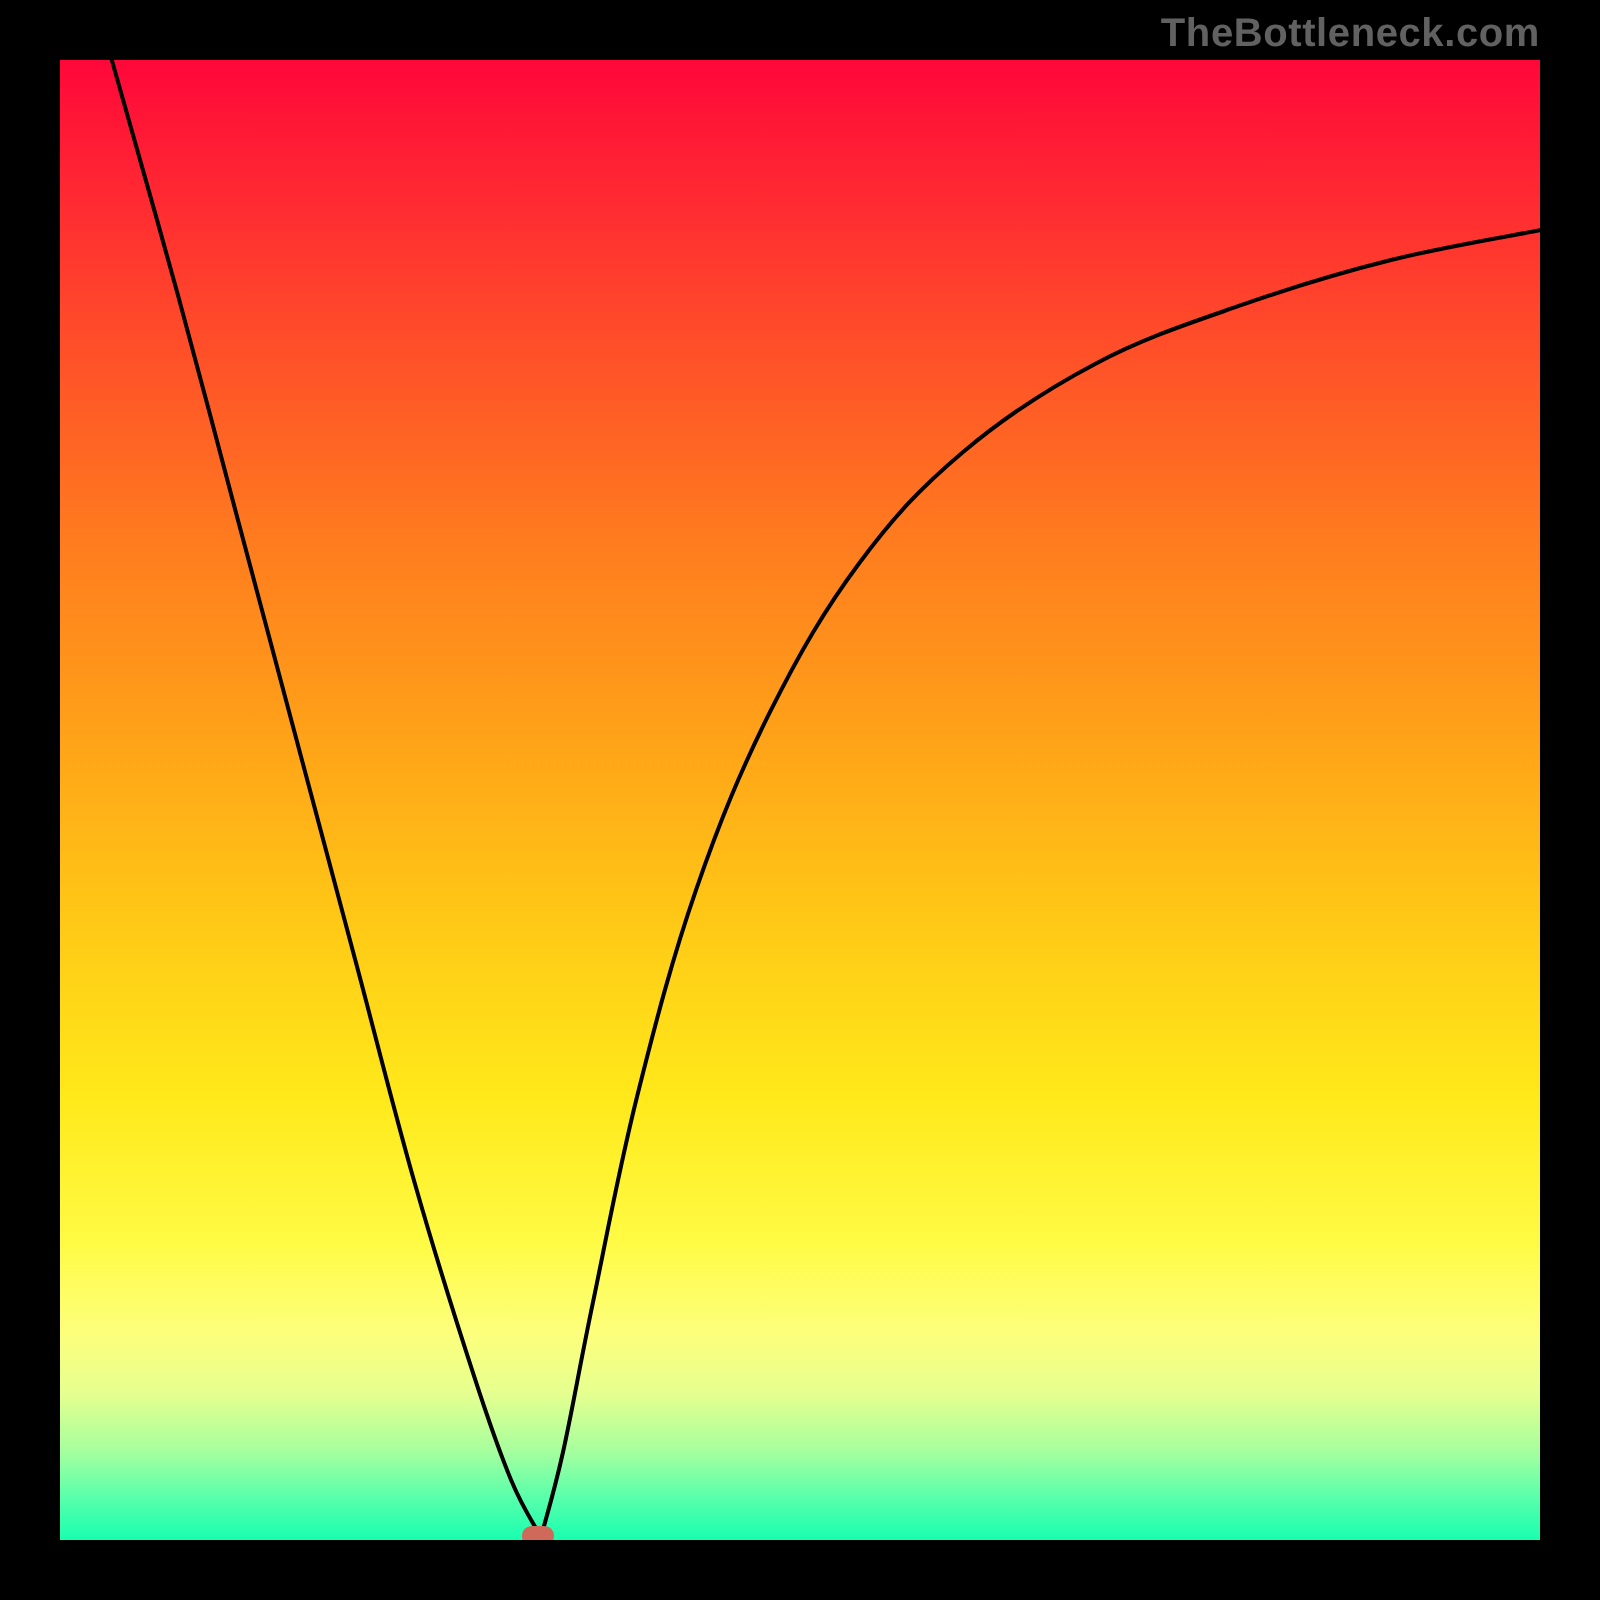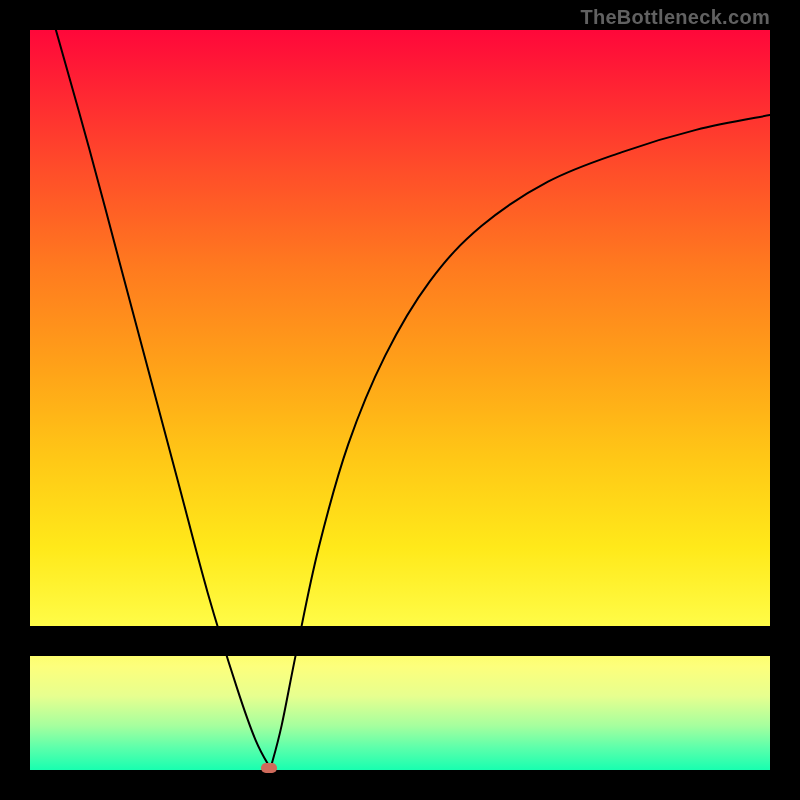--- a/index.html
+++ b/index.html
@@ -7,21 +7,21 @@
     padding: 0;
     width: 800px;
     height: 800px;
     overflow: hidden;
     font-family: Arial, Helvetica, sans-serif;
     background: #000;
   }
   .chart-figure {
     position: relative;
     width: 800px;
-    height: 656px;
+    height: 800px;
     text-decoration: underline;
   }
   .plot-bg {
     position: absolute;
     background: linear-gradient(to bottom,
       #ff073a 0%,
       #ff4a2a 18%,
       #ff7a1f 32%,
       #ffa318 46%,
       #ffc816 58%,

